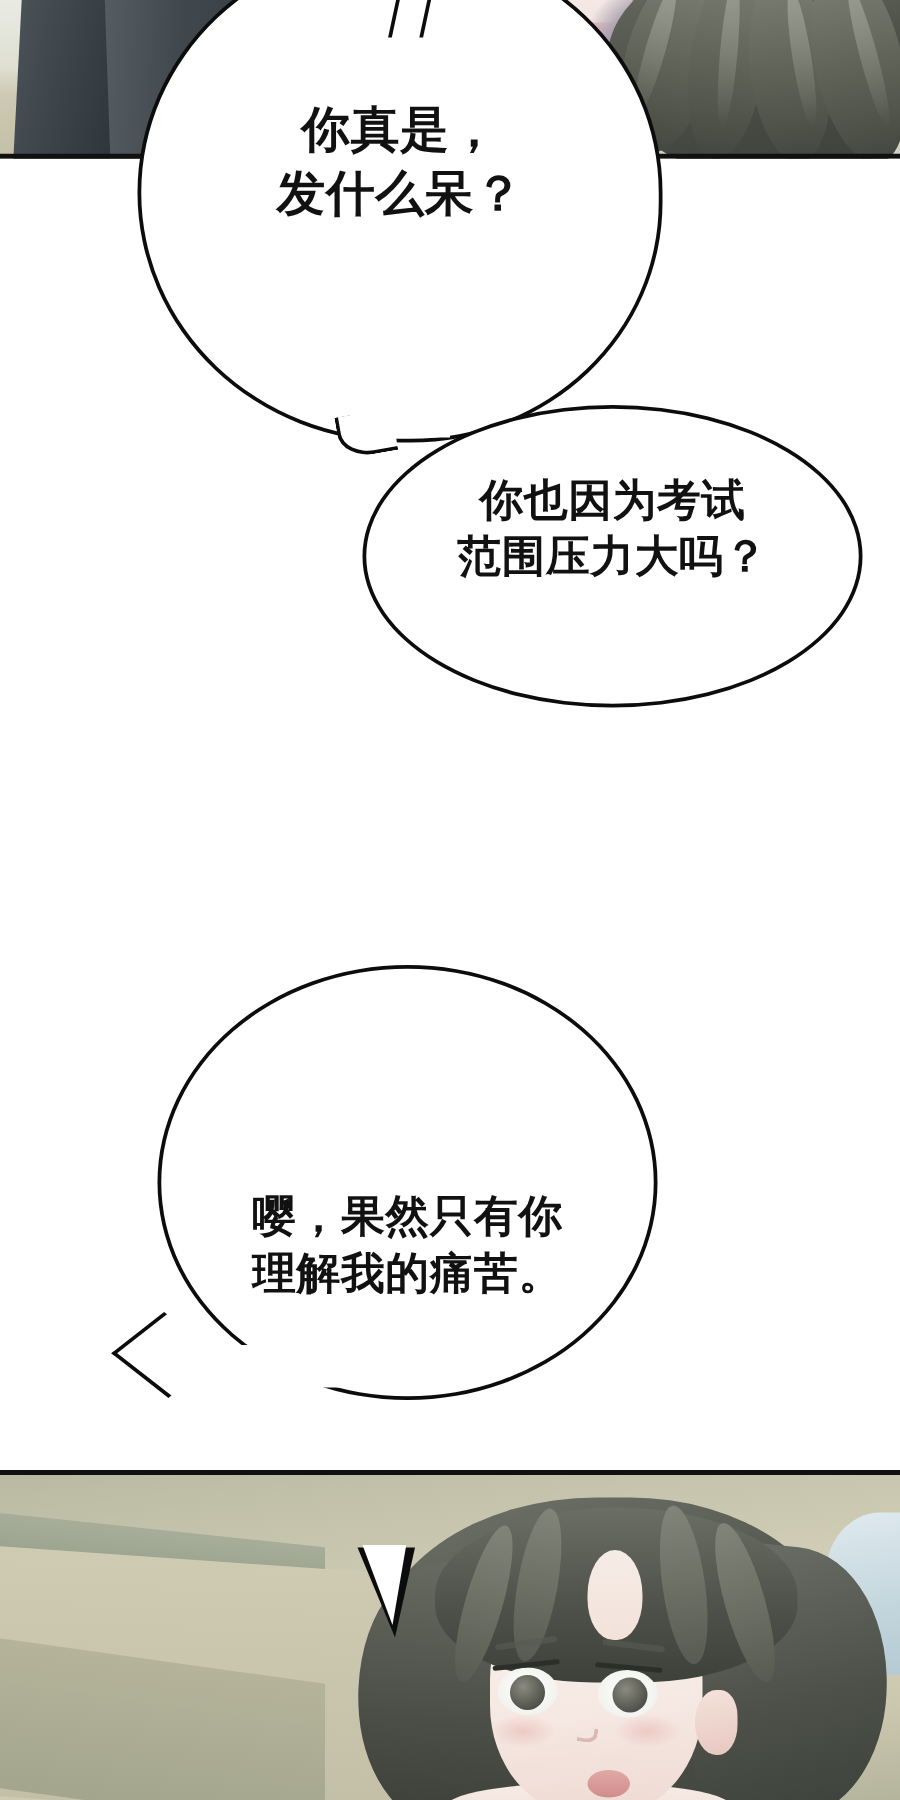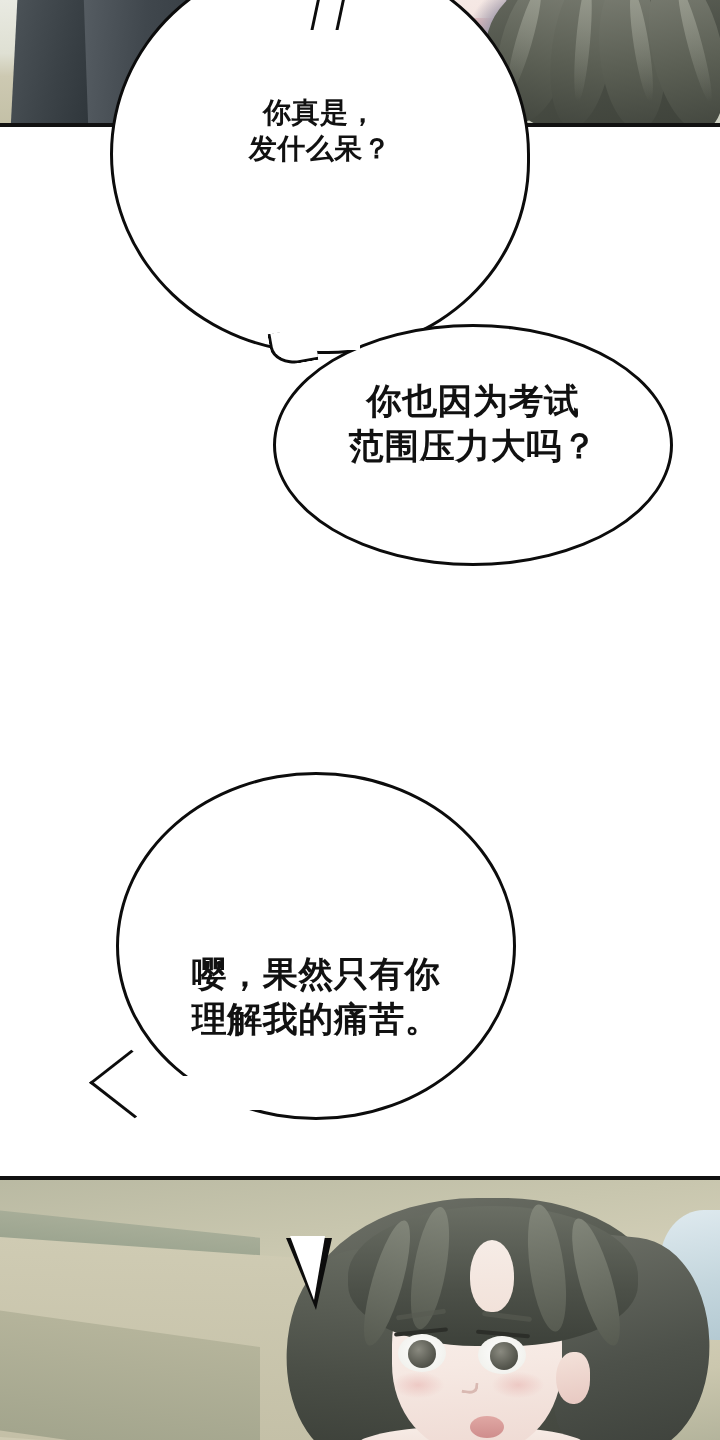--- a/index.html
+++ b/index.html
@@ -239,34 +239,34 @@
     letter-spacing:.5px;
     white-space:pre-line;
     font-family:"DejaVu Sans","Liberation Sans",sans-serif;
   }
 
   
   #bubble-1 {
     left:110px; top:-46px; width:420px; height:400px;
     border-radius:50% 50% 48% 50%;
   }
-  #bubble-1 .txt { font-size:28px; padding-bottom:46px; }
+  #bubble-1 .txt { font-size:39px; padding-bottom:46px; }
   
   #b1-tail {
     position:absolute; left:316px; top:-22px; width:28px; height:52px;
     background:#ffffff;
     border-left:3px solid #0c0c0c;
     border-right:3px solid #0c0c0c;
     transform:skewX(-12deg);
     z-index:41;
   }
 
   
   #bubble-2 {
-    left:273px; top:324px; width:400px; height:242px;
+    left:290px; top:324px; width:400px; height:242px;
     border-radius:50% 50% 50% 50%;
   }
   #bubble-2 .txt { font-size:35px; padding-bottom:42px; }
   
   #b2-tail {
     position:absolute; left:270px; top:330px; width:46px; height:34px;
     background:#ffffff;
     border-left:3px solid #0c0c0c;
     border-bottom:3px solid #0c0c0c;
     border-radius:0 0 0 60%;
@@ -274,21 +274,21 @@
     z-index:41;
   }
   
   .merge {
     position:absolute; background:#ffffff; z-index:42;
   }
   #merge-12 { left:300px; top:320px; width:60px; height:30px; }
 
   
   #bubble-3 {
-    left:116px; top:772px; width:400px; height:348px;
+    left:126px; top:772px; width:400px; height:348px;
     border-radius:50% 50% 50% 50%;
   }
   #bubble-3 .txt { font-size:35px; padding-top:102px; }
   
   #b3-tail {
     position:absolute; left:104px; top:1058px; width:58px; height:52px;
     background:#ffffff;
     border-left:3px solid #0c0c0c;
     border-bottom:3px solid #0c0c0c;
     transform:rotate(38deg) skewX(-14deg);

